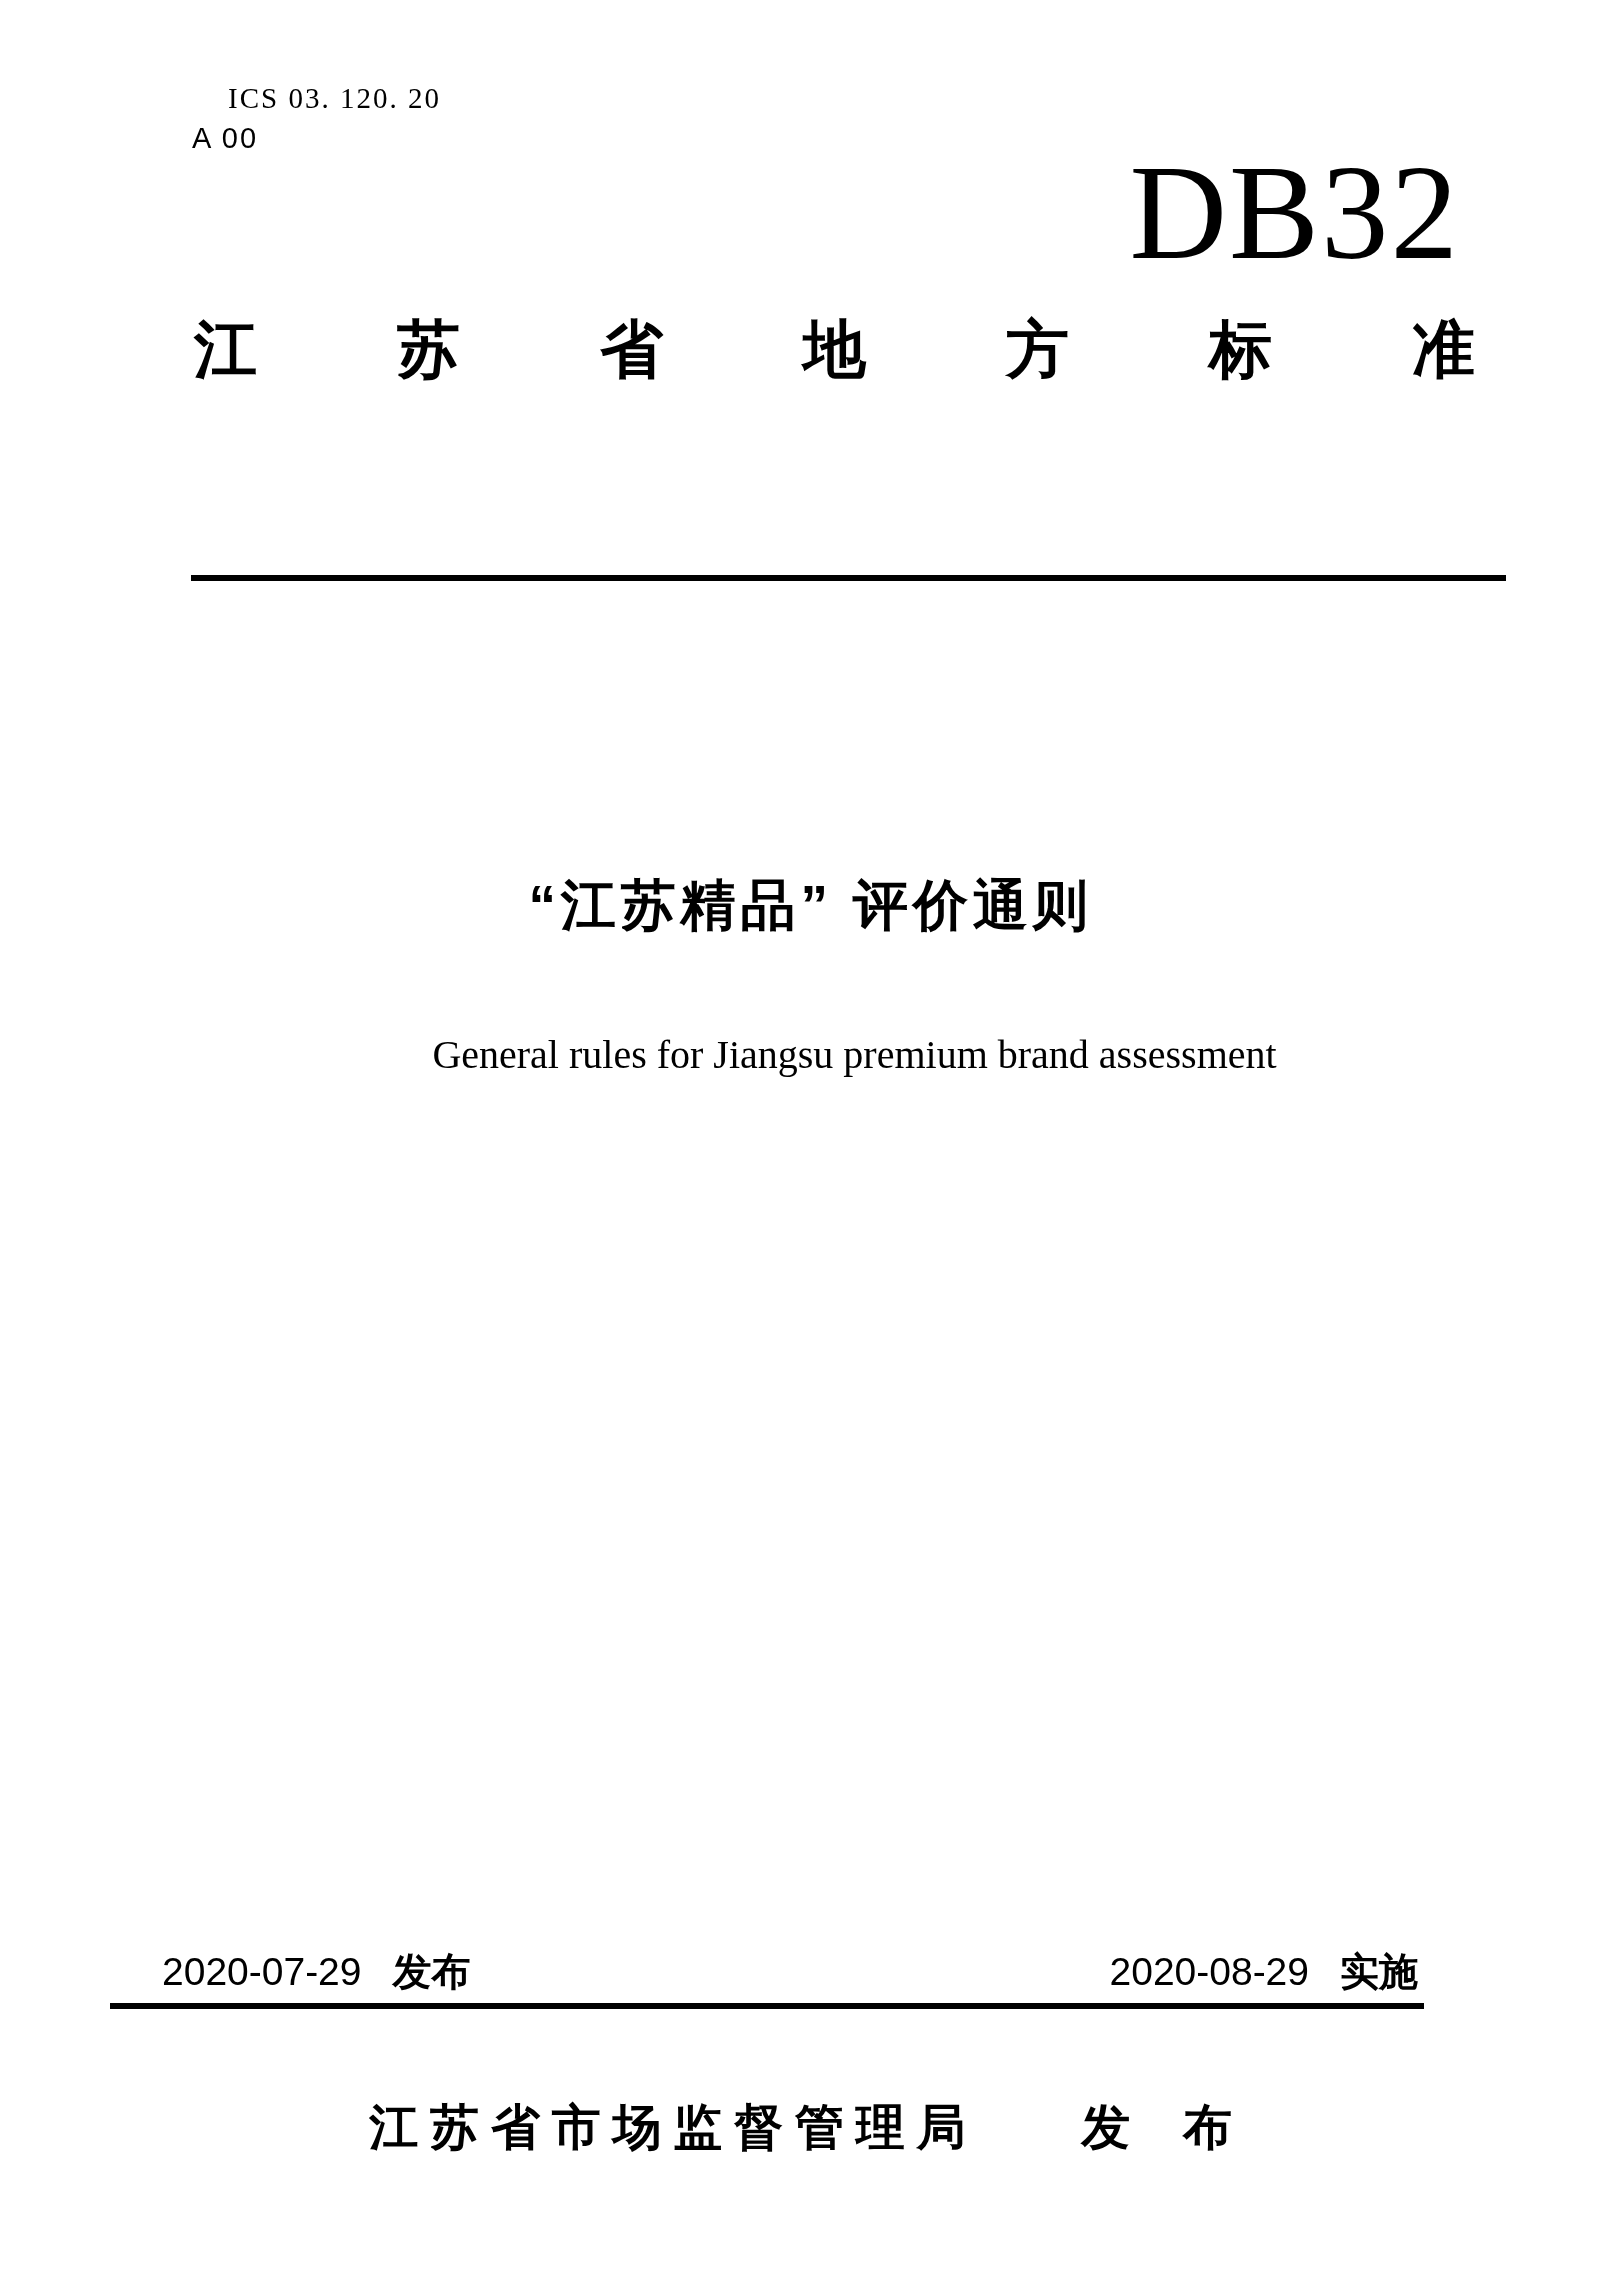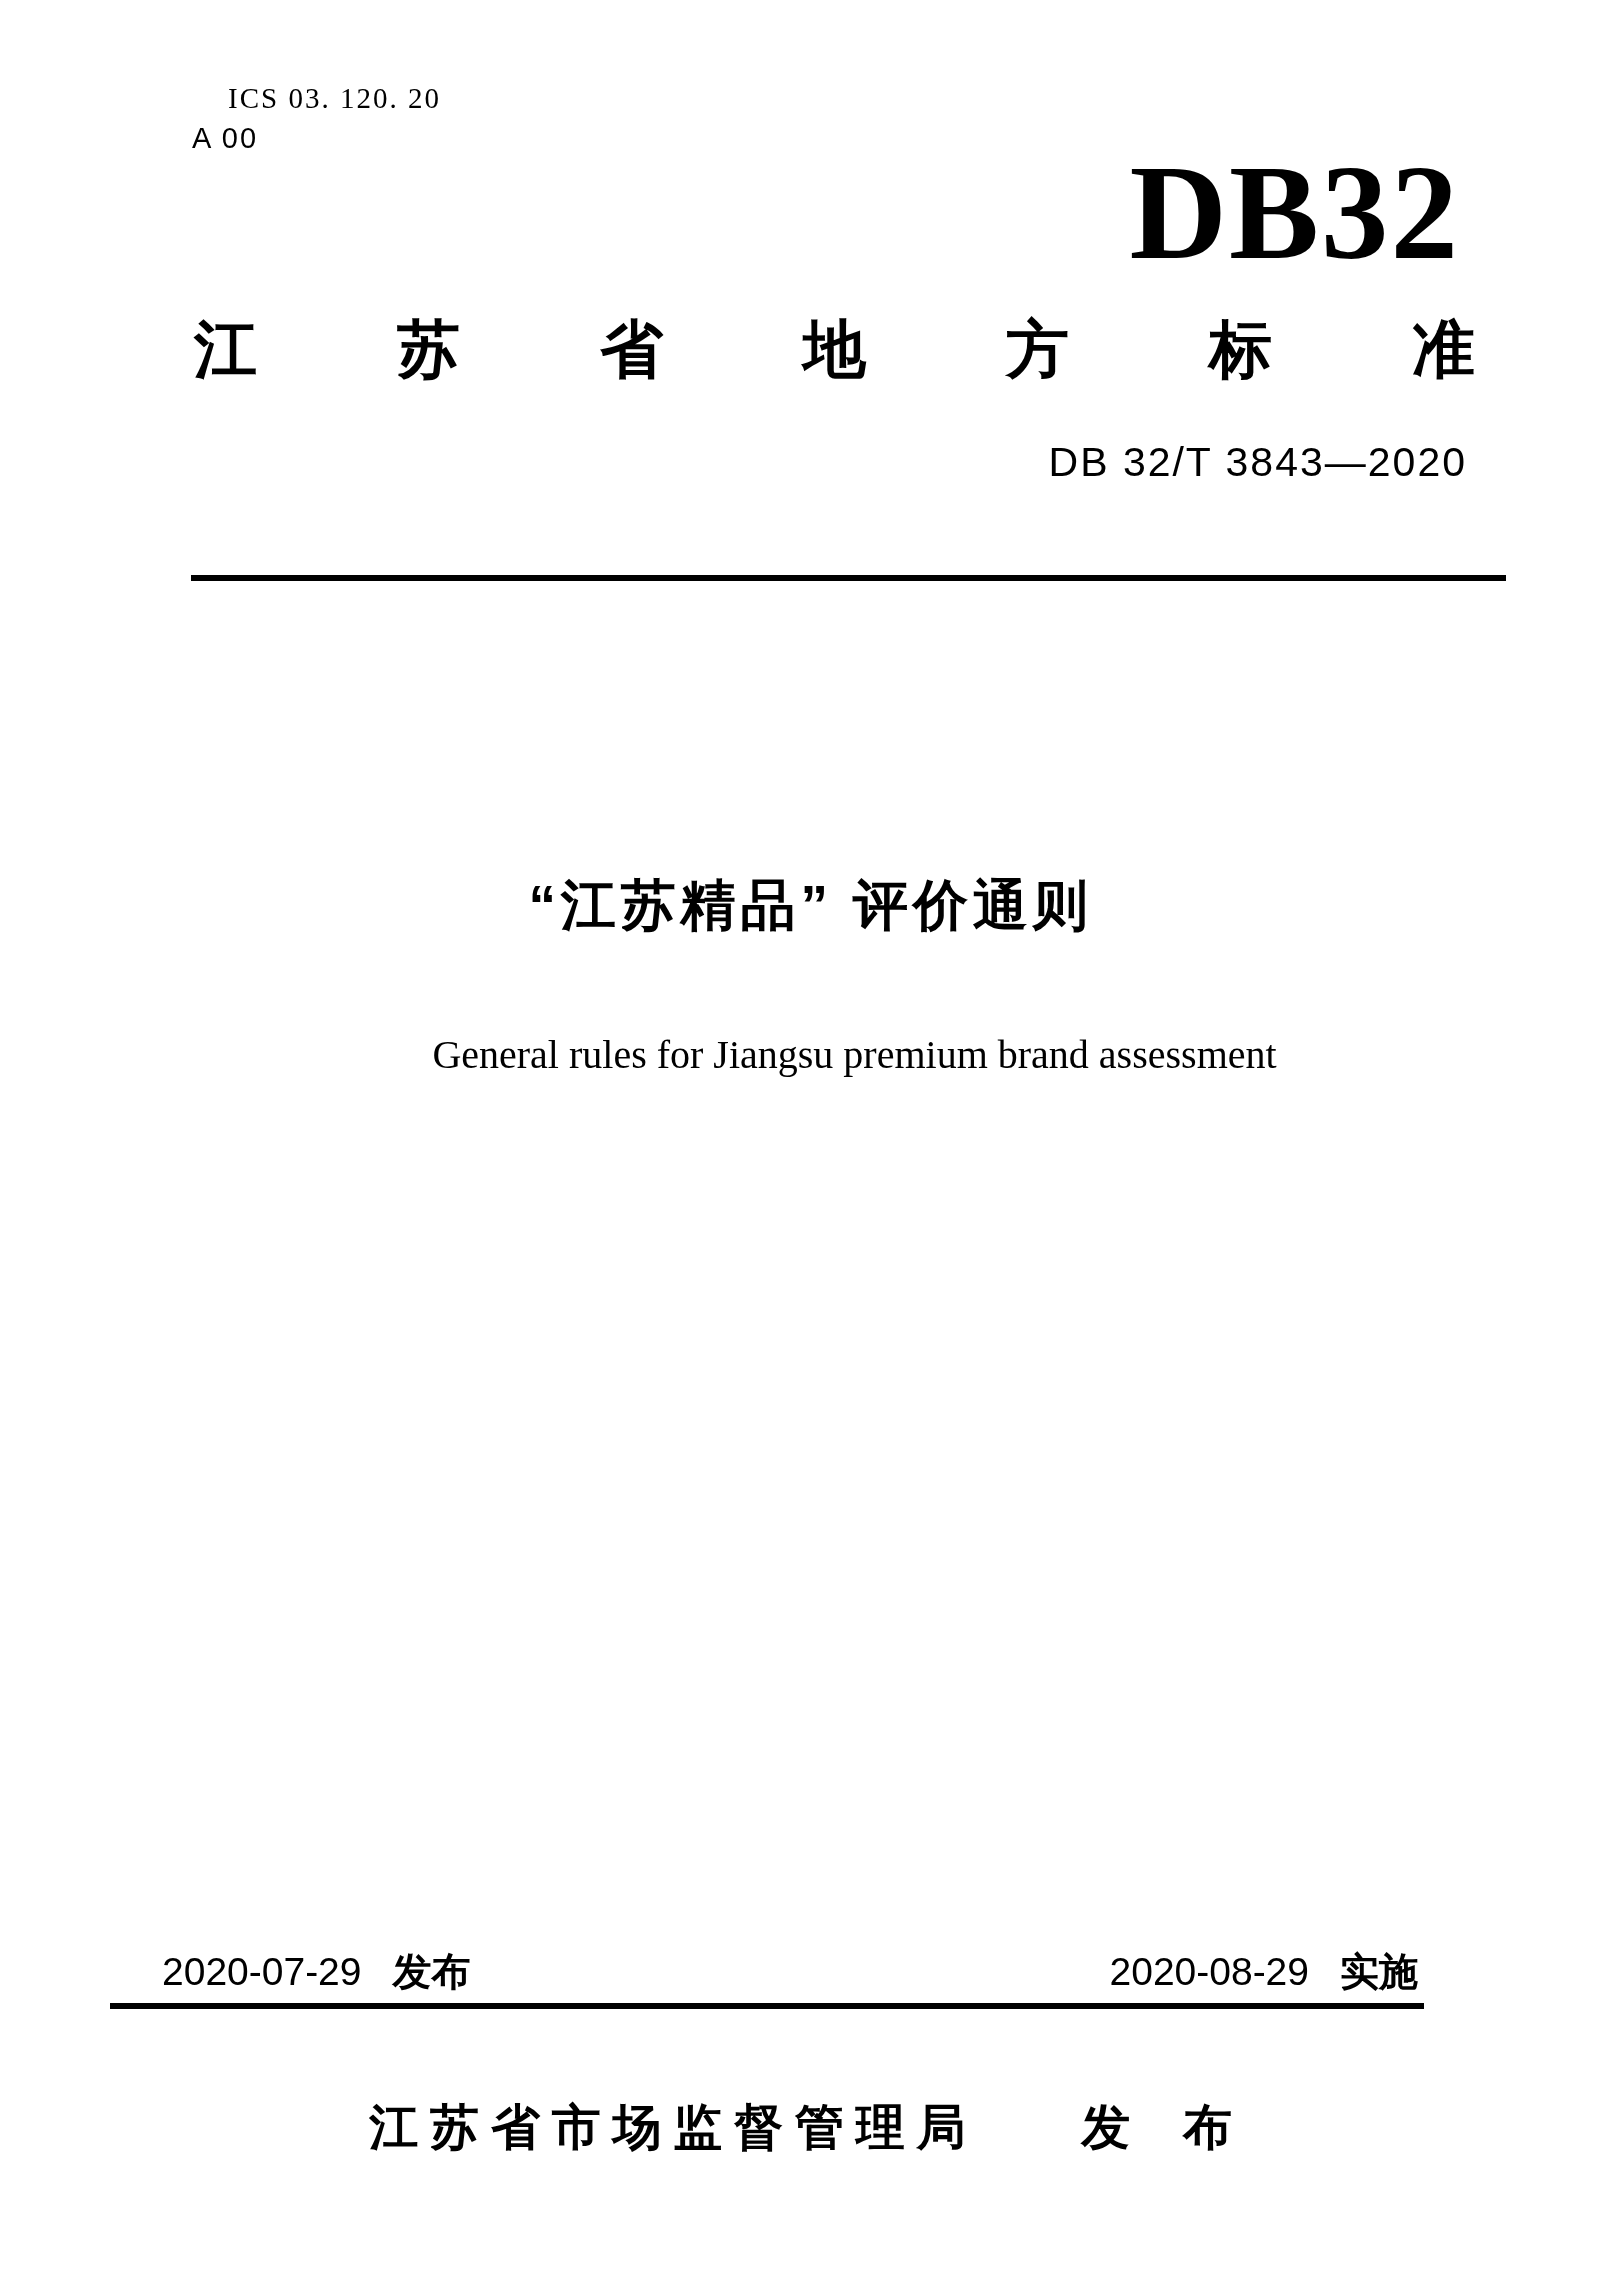--- a/index.html
+++ b/index.html
@@ -31,21 +31,21 @@
     top: 122px;
     font-size: 29px;
     letter-spacing: 2px;
     font-family: "Liberation Sans", sans-serif;
   }
   .db-logo {
     right: 161px;
     top: 145px;
     font-size: 135px;
     line-height: 1;
-    font-weight: bold;
+    font-weight: normal;
     font-family: "Liberation Serif", serif;
     letter-spacing: 2px;
   }
   .std-type {
     left: 194px;
     top: 318px;
     width: 1281px;
     display: flex;
     justify-content: space-between;
     font-size: 63px;
@@ -136,21 +136,20 @@
   <div class="abs std-type">
     <span>江</span>
     <span>苏</span>
     <span>省</span>
     <span>地</span>
     <span>方</span>
     <span>标</span>
     <span>准</span>
   </div>
 
-  <div class="abs std-number">DB 32/T 3843—2020</div>
 
   <div class="abs rule rule-top"></div>
 
   <div class="abs title-zh">“江苏精品” 评价通则</div>
 
   <div class="abs title-en">General rules for Jiangsu premium brand assessment</div>
 
   <div class="abs date-row-item date-left">
     <span>2020-07-29</span><span class="date-label">发布</span>
   </div>

